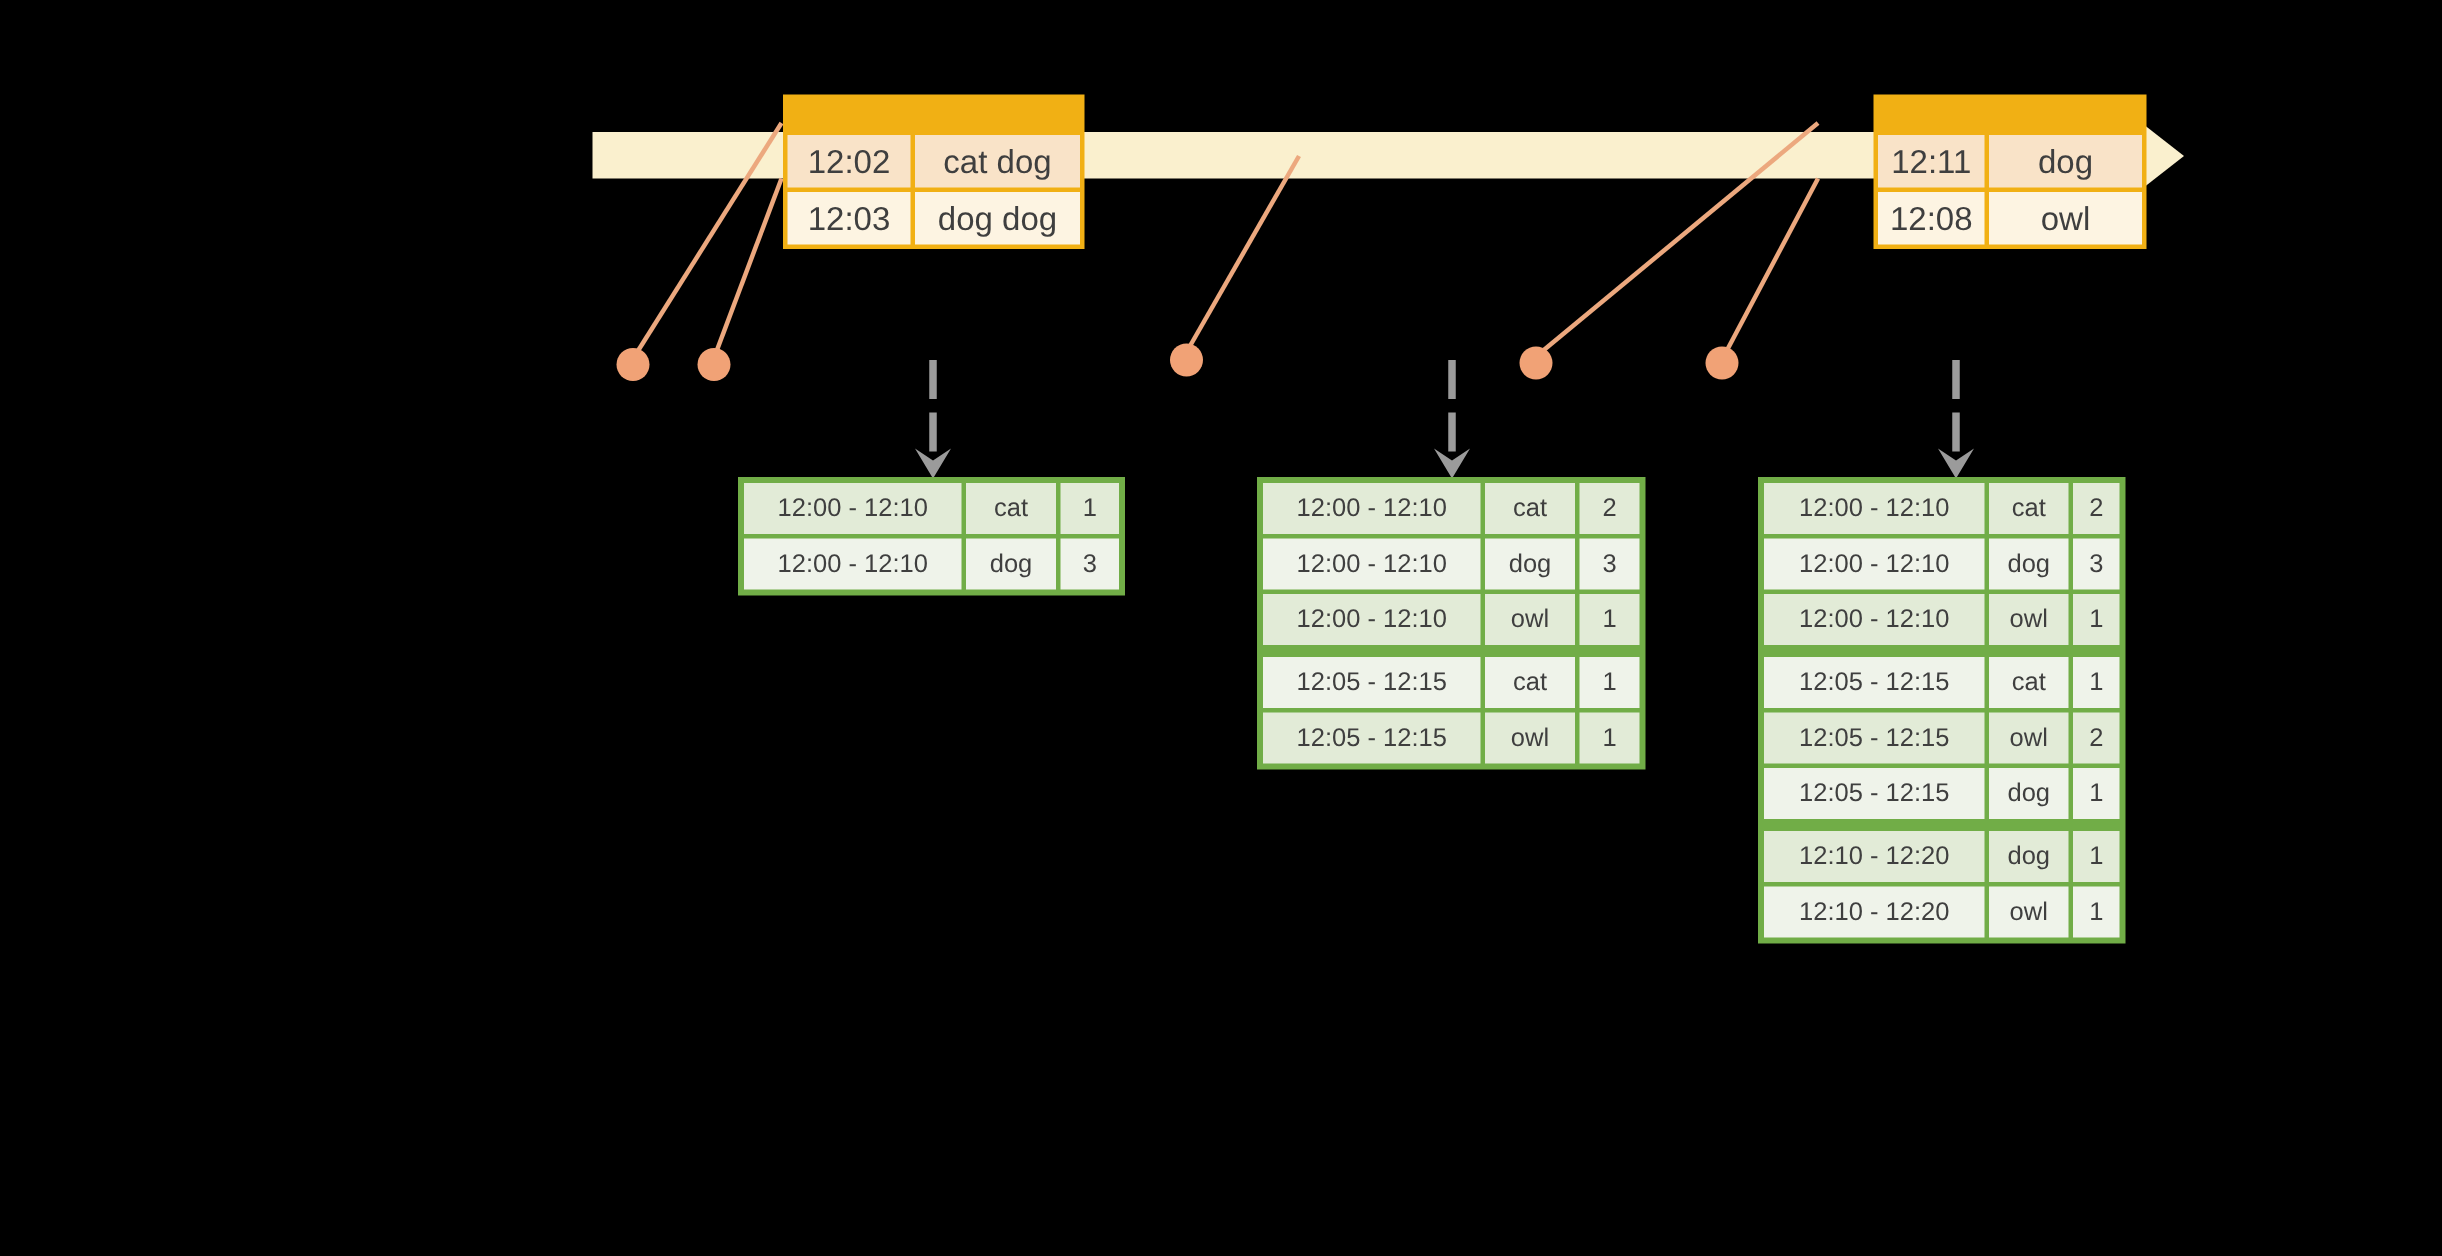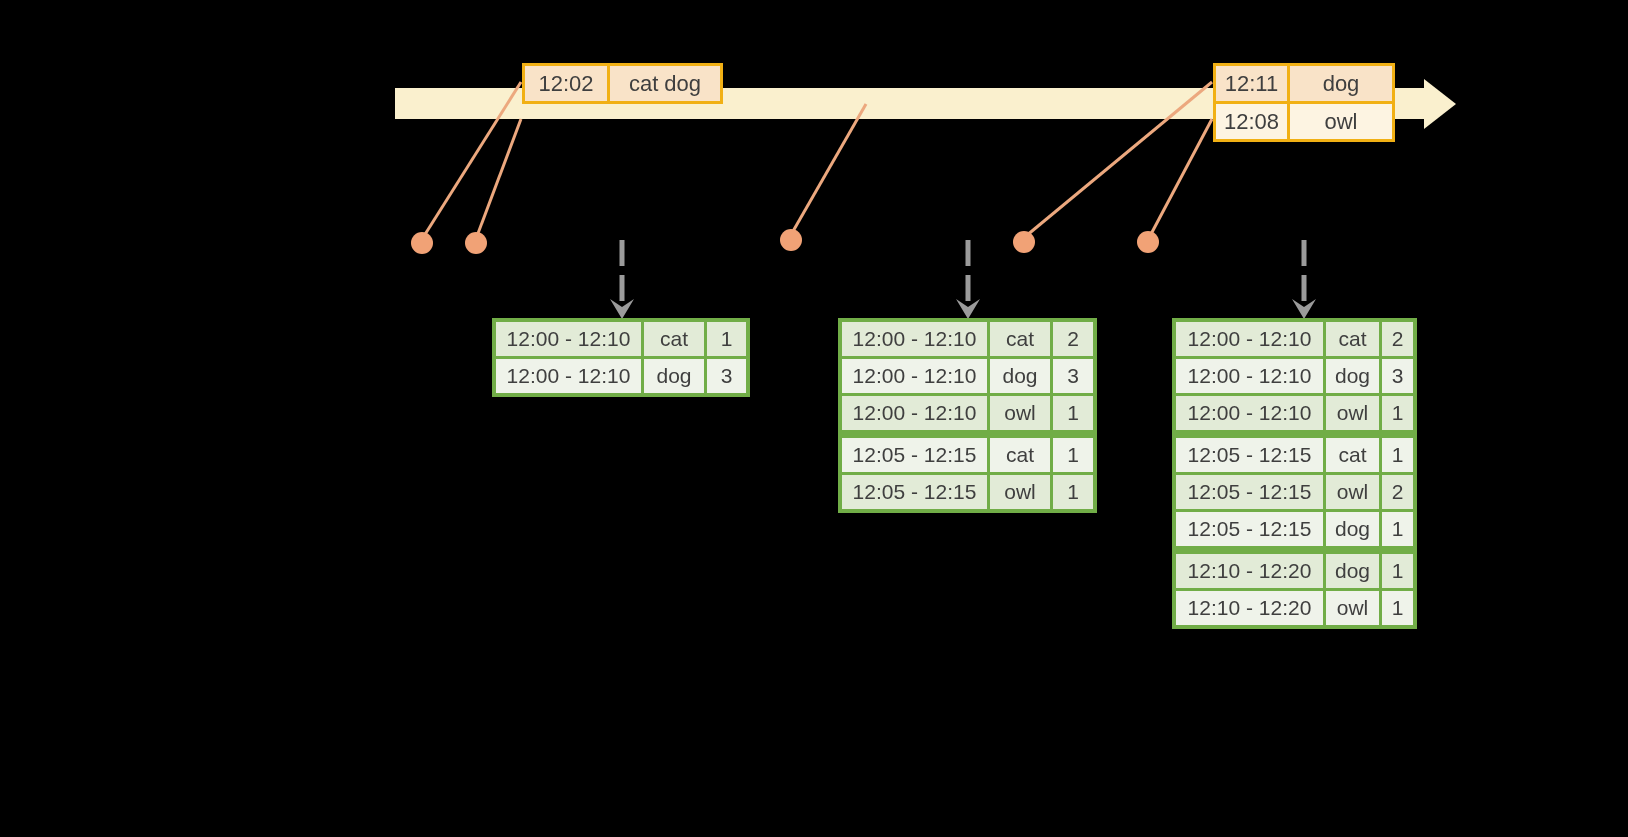--- a/index.html
+++ b/index.html
@@ -15,30 +15,30 @@
   .overlay{position:absolute;left:0;top:0;pointer-events:none;}
 
   
   .etable{position:absolute;background:#f1b014;padding:3px;box-sizing:border-box;}
   .erow{display:flex;gap:3px;margin-top:3px;}
   .erow:first-child{margin-top:0;}
   .ecell{height:35px;line-height:35px;text-align:center;font-size:22px;box-sizing:border-box;}
   .etime{flex:0 0 82px;}
   .eword{flex:1;}
   .et3 .etime{flex:0 0 71px;}
-  .bg-peach{background:#f9e3c8;}
+  .bg-peach{background:#f9e3c8;margin-top:24px;}
   .bg-cream{background:#fdf4e2;}
   .bg-mid{background:#fbebd4;}
 
   
   .gtable{position:absolute;background:#71ad47;padding:4px;box-sizing:border-box;}
   .grow{display:flex;gap:3px;margin-top:3px;}
   .grow:first-child{margin-top:0;}
   .grow.gsep{margin-top:8px;}
-  .gcell{height:34px;line-height:34px;text-align:center;font-size:21px;box-sizing:border-box;}
+  .gcell{height:34px;line-height:34px;text-align:center;font-size:17px;box-sizing:border-box;}
   .gtime{flex:0 0 145px;}
   .gword{flex:0 0 60px;text-align:center;}
   .gcount{flex:1;}
   .gt3 .gtime{flex:0 0 147px;}
   .gt3 .gword{flex:0 0 53px;}
   .bg-ga{background:#e2ebd7;}
   .bg-gb{background:#eff3ea;}
 </style>
 </head>
 <body>
@@ -68,24 +68,28 @@
     <polygon points="956,299 968,307 980,299 968,319" fill="#9b9b9b"></polygon>
     <line x1="1304" y1="240" x2="1304" y2="301" stroke="#9b9b9b" stroke-width="5" stroke-dasharray="26 9"></line>
     <polygon points="1292,299 1304,307 1316,299 1304,319" fill="#9b9b9b"></polygon>
   </svg>
 
   <div class="etable" style="left:522px;top:63px;width:201px;">
     <div class="erow">
       <div class="ecell etime bg-peach">12:02</div>
       <div class="ecell eword bg-peach">cat dog</div>
     </div>
+    <div class="erow">
+      <div class="ecell etime bg-cream">12:03</div>
+      <div class="ecell eword bg-cream">dog dog</div>
+    </div>
   </div>
 
 
-  <div class="etable et3" style="left:1213px;top:63px;width:182px;">
+  <div class="etable et3" style="left:1249px;top:63px;width:182px;">
     <div class="erow">
       <div class="ecell etime bg-peach">12:11</div>
       <div class="ecell eword bg-peach">dog</div>
     </div>
     <div class="erow">
       <div class="ecell etime bg-cream">12:08</div>
       <div class="ecell eword bg-cream">owl</div>
     </div>
   </div>
 

